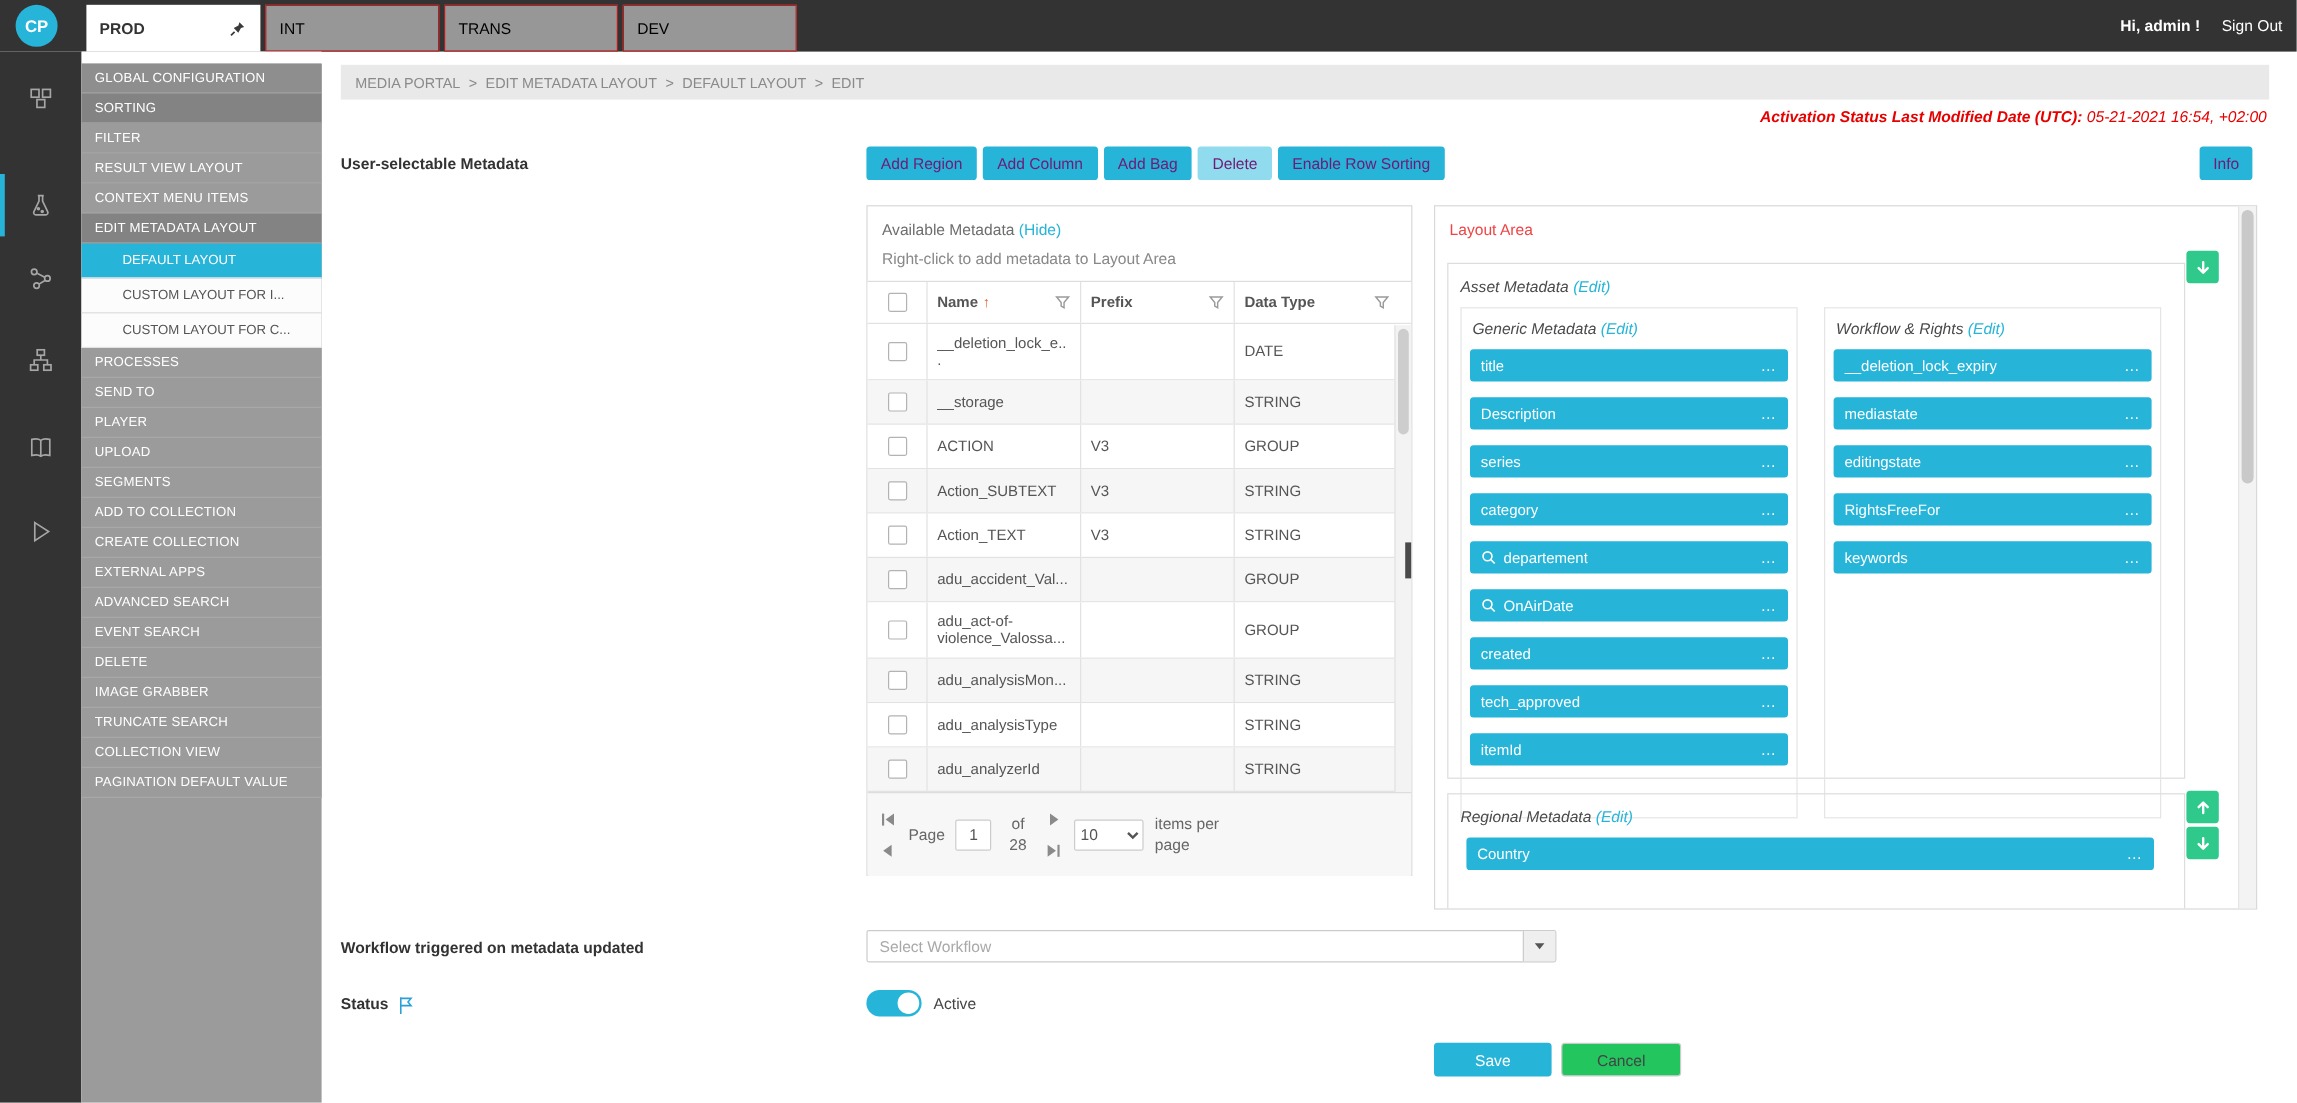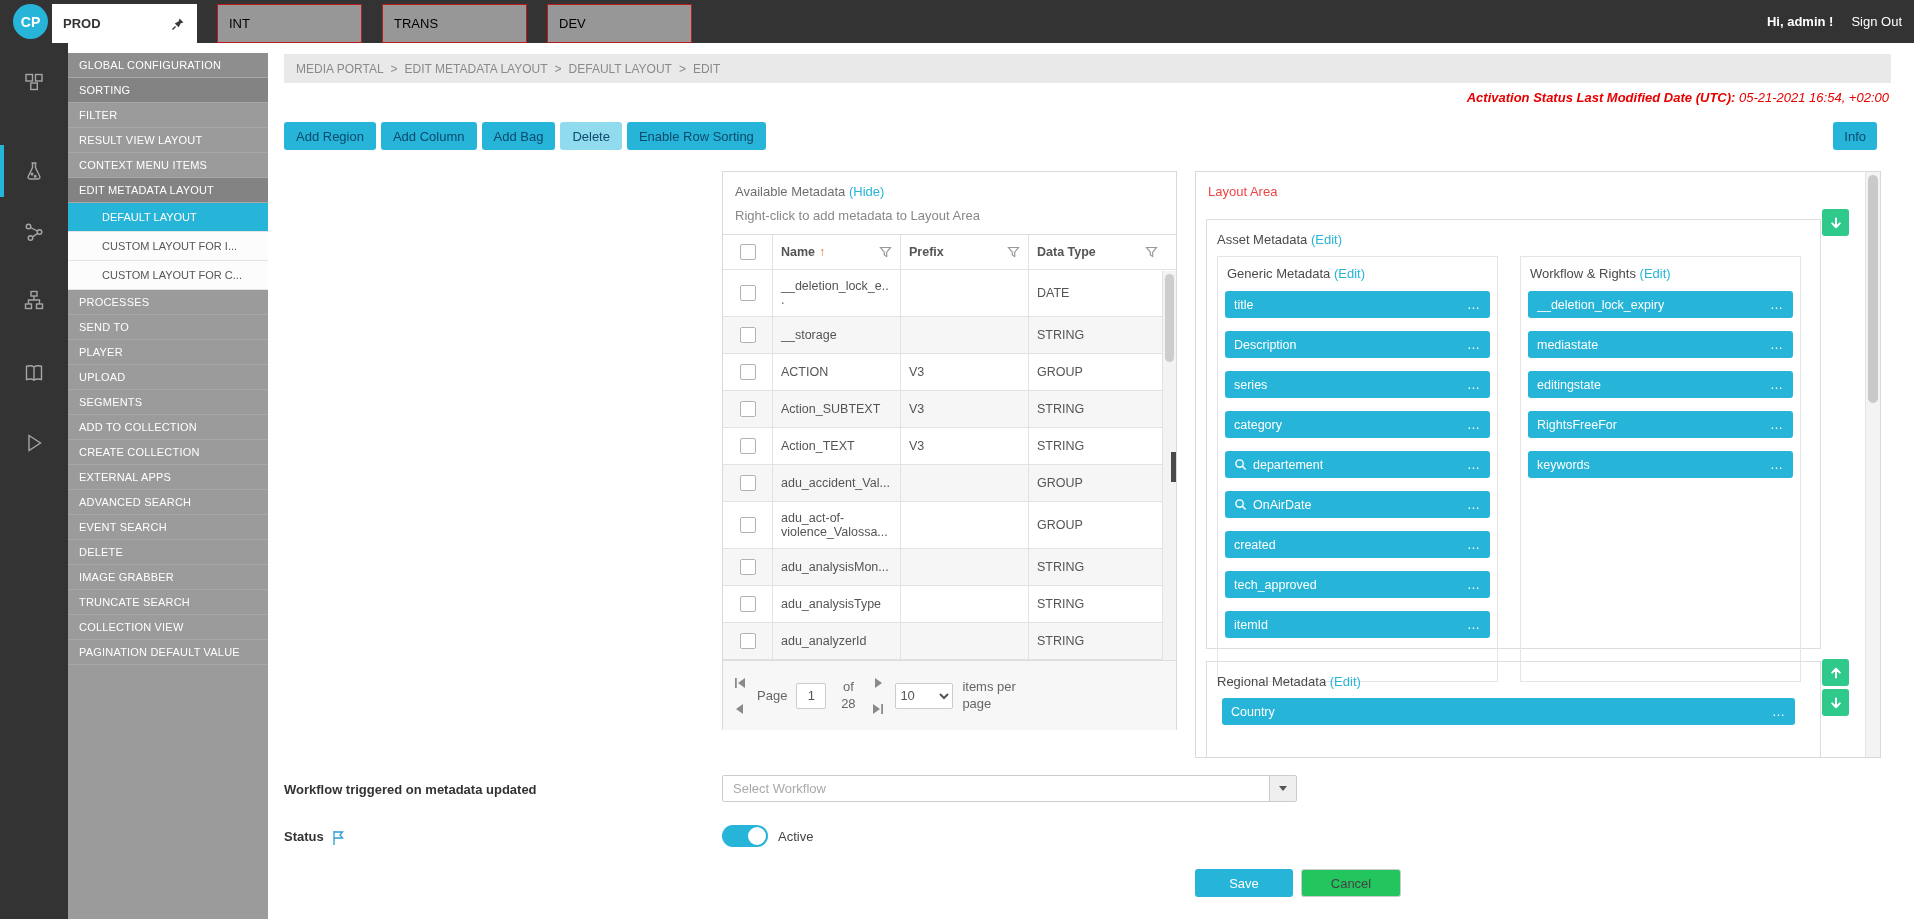--- a/index.html
+++ b/index.html
@@ -5,21 +5,21 @@
   * { margin:0; padding:0; box-sizing:border-box; }
   html,body { width:1914px; height:919px; overflow:hidden; }
   body { font-family:"Liberation Sans","DejaVu Sans",sans-serif; background:#fff; color:#444; }
   .app { position:relative; width:1914px; height:919px; }
 
   
   .topbar { position:absolute; top:0; left:0; right:0; height:43px; background:var(--topbar,#333); }
   .logo { position:absolute; left:13px; top:4px; width:35px; height:35px; border-radius:50%;
           background:var(--accent,#26b4d8); color:#fff; font-size:14px; font-weight:bold;
           display:flex; align-items:center; justify-content:center; cursor:pointer; }
-  .tabs { position:absolute; left:52px; top:4px; height:39px; display:flex; gap:20px; }
+  .tabs { position:absolute; left:72px; top:4px; height:39px; display:flex; gap:4px; }
   .tab { width:145px; height:39px; display:flex; align-items:center; padding:0 11px; font-size:13px; cursor:pointer; }
   .tab.active { background:#fff; color:#333; justify-content:space-between; font-weight:bold; }
   .tab.inactive { background:#979797; color:#000000; border:1px solid #b91c1c; }
   .user { position:absolute; right:12px; top:0; height:43px; display:flex; align-items:center; gap:18px; color:#fff; font-size:13px; }
   .user .greet { font-weight:bold; }
   .user .signout { cursor:pointer; }
 
   
   .rail { position:absolute; top:43px; left:0; width:68px; bottom:0; background:#333; }
   .rail-item { position:absolute; left:0; width:68px; height:52px; display:flex; align-items:center; justify-content:center; cursor:pointer; }
@@ -45,21 +45,21 @@
   .activation { margin-top:7px; text-align:right; font-size:13px; font-style:italic; color:var(--alert,#e60000); padding-right:2px; }
   .activation .albl { font-weight:bold; }
 
   .row { display:flex; }
   .row-label { width:438px; font-size:13px; font-weight:bold; color:#333; padding-top:7px; display:flex; align-items:flex-start; gap:7px; }
 
   
   .toolbar-row { margin-top:17px; }
   .toolbar { flex:1; display:flex; gap:5px; align-items:flex-start; }
   .btn { height:28px; padding:0 12px; font-size:13px; border:none; border-radius:3px;
-         background:var(--accent,#26b4d8); color:#0c4a6e; cursor:pointer; }
+         background:var(--accent,#26b4d8); color:#701a75; cursor:pointer; }
   .btn.disabled { background:var(--accent-disabled,#90dcee); }
   .btn.info { margin-left:auto; margin-right:14px; padding:0 11px; }
 
   
   .panels-row { margin-top:21px; }
   .panels { flex:1; display:flex; gap:18px; align-items:flex-start; }
 
   .panel-avail { width:455px; height:559px; border:1px solid #d9d9d9; background:#fff;
                  display:flex; flex-direction:column; position:relative; }
   .pa-head { padding:12px 12px 0; }
@@ -96,21 +96,21 @@
   .panel-layout { width:686px; height:587px; border:1px solid #d9d9d9; position:relative; overflow:hidden; background:#fff; }
   .la-title { padding:12px; font-size:13px; color:#ef4444; }
   .la-scroll { position:absolute; right:0; top:0; bottom:0; width:15px; background:#f3f3f3; border-left:1px solid #e4e4e4; }
   .la-thumb { margin:3px 2px 0; height:228px; background:#c9c9c9; border-radius:6px; cursor:pointer; }
   .btn-green { width:27px; height:27px; background:var(--green,#2fc98c); border:none; border-radius:3px;
                display:flex; align-items:center; justify-content:center; cursor:pointer; }
   .bg-top { position:absolute; top:37px; right:31px; }
   .bg-stack { position:absolute; top:487px; right:31px; display:flex; flex-direction:column; gap:3px; }
 
   .asset-box { position:absolute; left:10px; top:47px; width:615px; height:430px; border:1px solid #ddd; padding:10px; }
-  .box-label { font-size:13px; color:#4a4a4a; }
+  .box-label { font-size:13px; font-style:italic; color:#4a4a4a; }
   .sub-boxes { display:flex; gap:22px; margin-top:8px; }
   .sub-box { width:281px; height:426px; border:1px solid #e5e5e5; padding:7px; }
   .sub-box .box-label { margin:2px 2px 10px; display:block; }
   .chip { height:27px; background:var(--accent,#26b4d8); border-radius:3px; color:#fff; font-size:12.5px;
           display:flex; align-items:center; justify-content:space-between; padding:0 9px; margin-bottom:13px; cursor:pointer; }
   .chip .lab { display:flex; align-items:center; gap:6px; overflow:hidden; white-space:nowrap; }
   .chip .dots { font-size:13px; letter-spacing:1px; cursor:pointer; }
 
   .regional-box { position:absolute; left:10px; top:489px; width:615px; height:130px; border:1px solid #ddd; padding:10px; }
   .addr-label { margin:14px 0 0 12px; }
@@ -249,20 +249,23 @@
       <span>&gt;</span>
       <span class="bc-item">EDIT</span>
     </div>
 
     <div class="activation">
       <span class="albl">Activation Status Last Modified Date (UTC):</span>
       <span>05-21-2021 16:54, +02:00</span>
     </div>
 
     <div class="row toolbar-row">
+      <div class="row-label">
+        <span>User-selectable Metadata</span>
+      </div>
       <div class="toolbar">
         <button class="btn">Add Region</button>
         <button class="btn">Add Column</button>
         <button class="btn">Add Bag</button>
         <button class="btn disabled">Delete</button>
         <button class="btn">Enable Row Sorting</button>
         <button class="btn info">Info</button>
       </div>
     </div>
 

